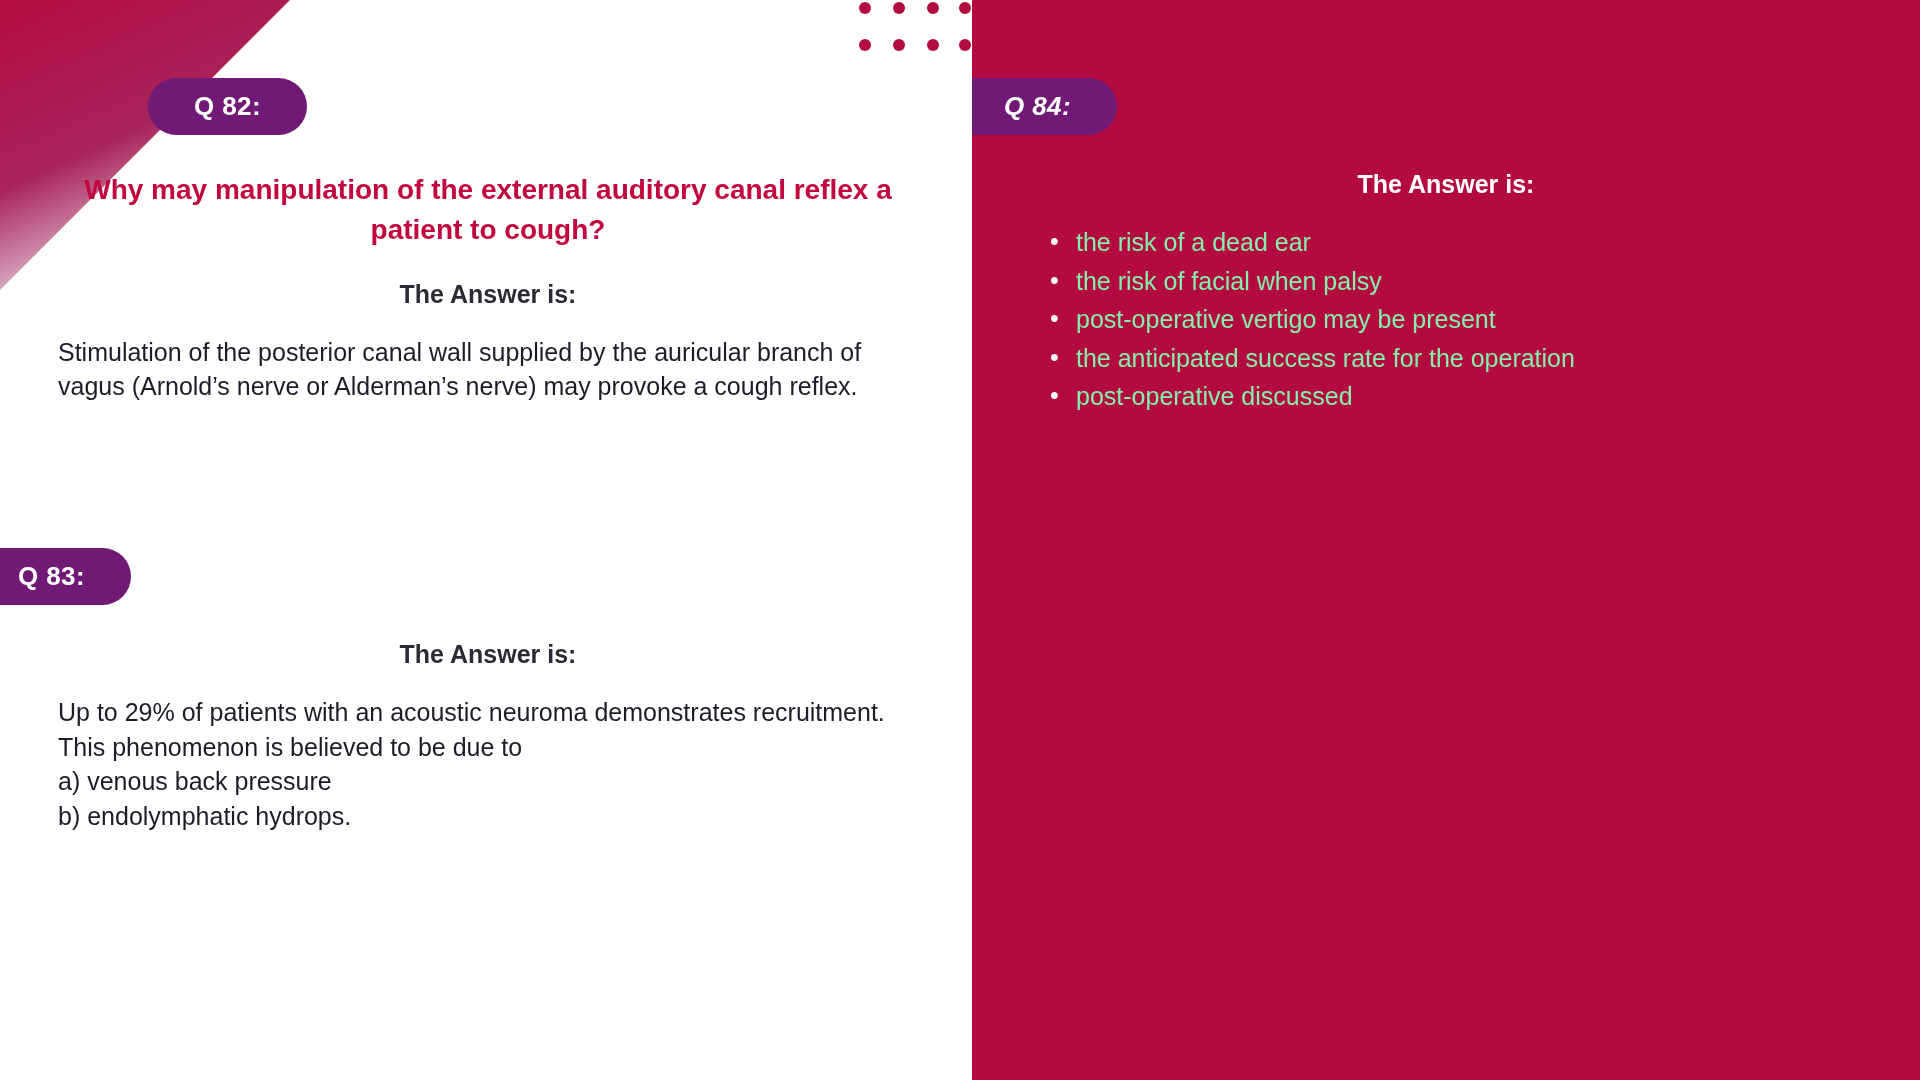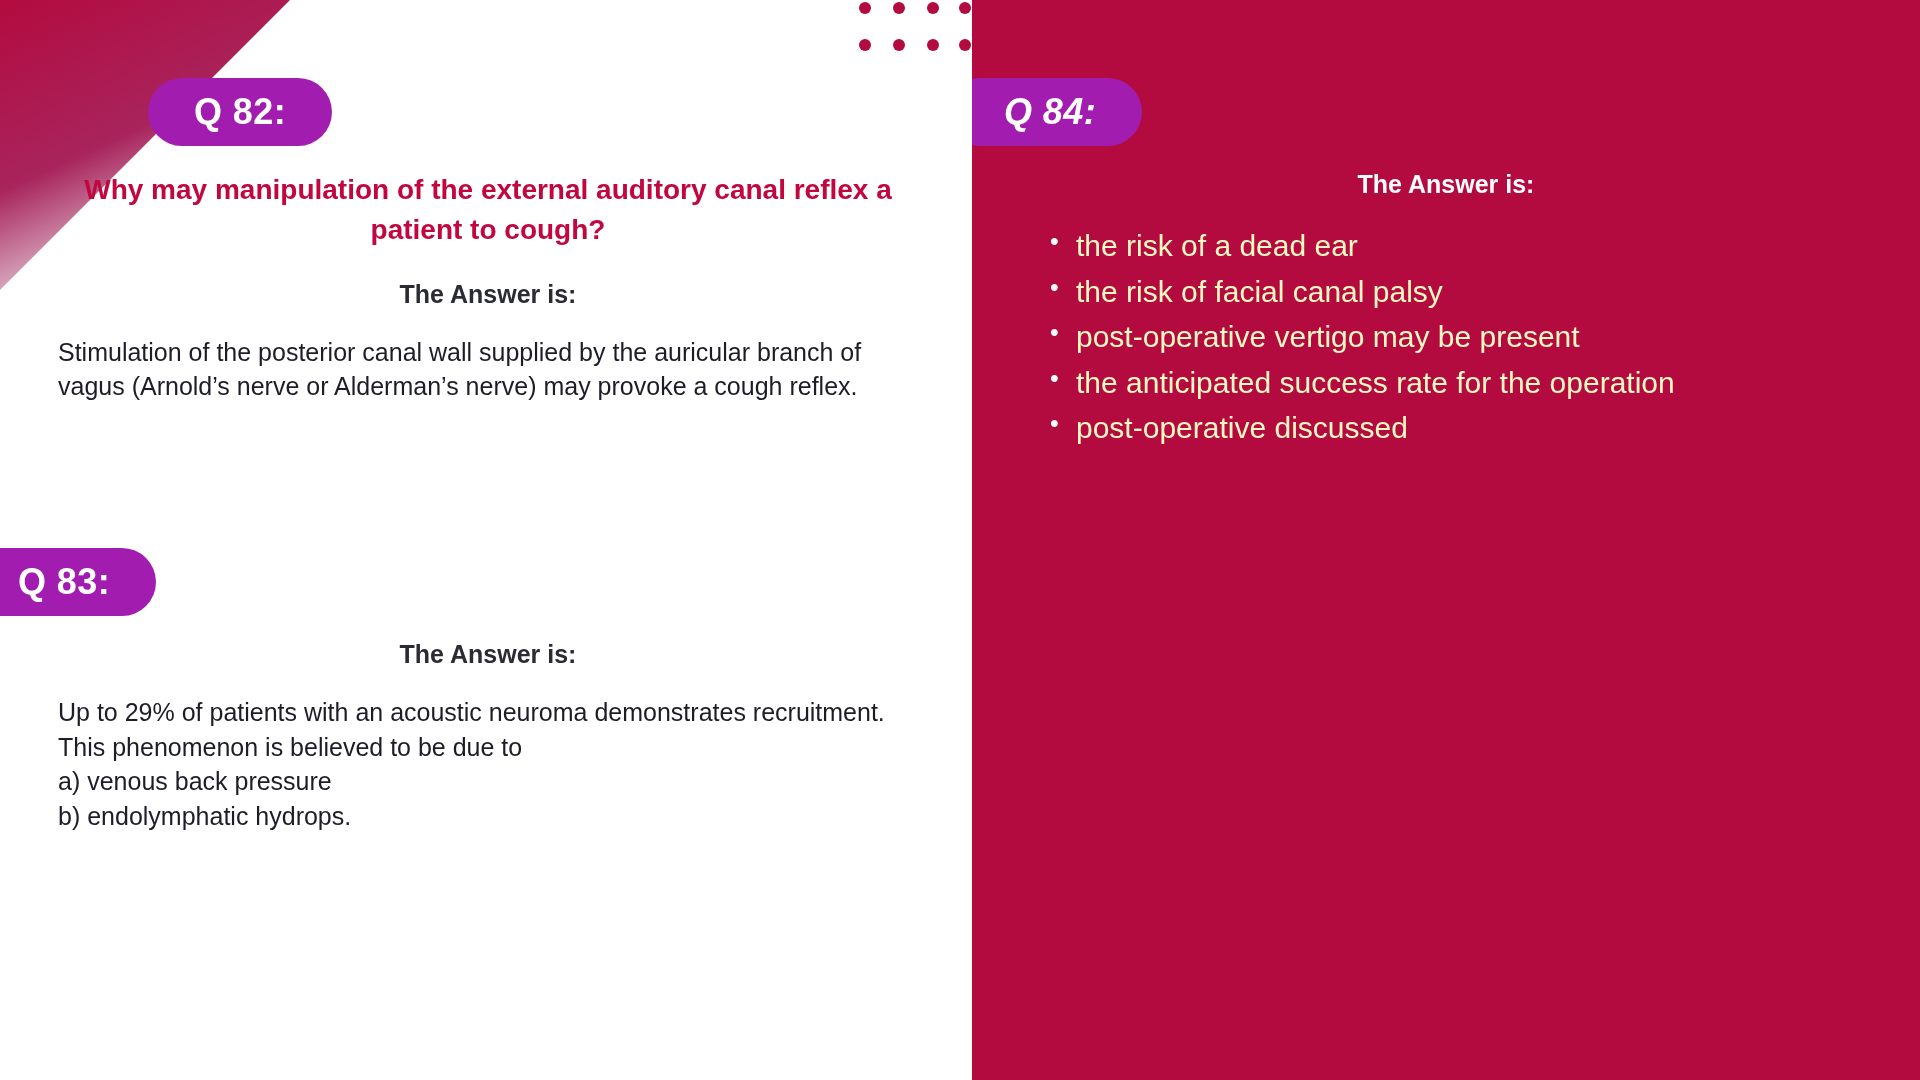--- a/index.html
+++ b/index.html
@@ -53,23 +53,23 @@
     top: 0px;
     left: 855px;
     width: 120px;
     height: 60px;
     pointer-events: none;
   }
 
   
   .q-pill {
     display: inline-block;
-    background: #a21caf;
-    color: #ffffff;
-    font-size: 36px;
+    background: #701a75;
+    color: #ffffff;
+    font-size: 26px;
     font-weight: bold;
     letter-spacing: 0.4px;
     padding: 13px 46px;
     border-radius: 40px;
   }
   .pill-row {
     position: absolute;
   }
   .pill-row.q82 {
     top: 78px;
@@ -147,22 +147,22 @@
     font-weight: bold;
     text-align: center;
     margin: 0 0 26px 0;
   }
   .bullet-list {
     list-style: none;
     margin: 0;
     padding: 0 0 0 22px;
   }
   .bullet-list li {
-    color: #fef9c3;
-    font-size: 30px;
+    color: #86efac;
+    font-size: 25px;
     line-height: 1.42;
     position: relative;
     padding-left: 26px;
     margin-bottom: 3px;
   }
   .bullet-list li::before {
     content: "\2022";
     position: absolute;
     left: 0;
     top: -1px;
@@ -227,21 +227,21 @@
   <div class="right-panel">
 
     <div class="pill-row q84">
       <span class="q-pill">Q 84:</span>
     </div>
 
     <div class="rblock">
       <p class="answer-label-light">The Answer is:</p>
       <ul class="bullet-list">
         <li>the risk of a dead ear</li>
-        <li>the risk of facial canal palsy</li>
+        <li>the risk of facial when palsy</li>
         <li>post-operative vertigo may be present</li>
         <li>the anticipated success rate for the operation</li>
         <li>post-operative discussed</li>
       </ul>
     </div>
   </div>
 
 </div>
 
 </body></html>

